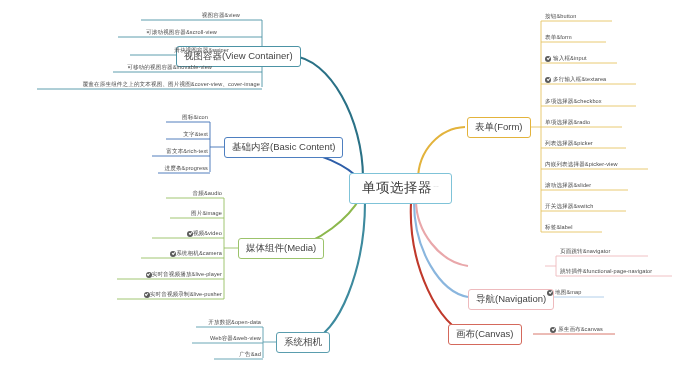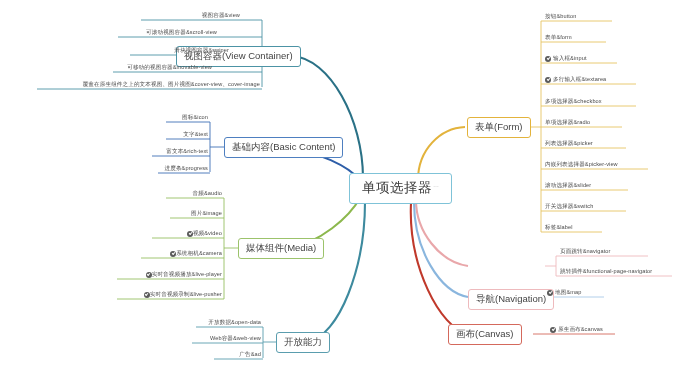--- a/index.html
+++ b/index.html
@@ -180,21 +180,21 @@
 
   <div class="node branch" style="left:224px;top:137px;border-color:#4e7fc0;">
     <span>基础内容(Basic Content)</span>
   </div>
 
   <div class="node branch" style="left:238px;top:238px;border-color:#9cc36b;">
     <span>媒体组件(Media)</span>
   </div>
 
   <div class="node branch" style="left:276px;top:332px;border-color:#5a9dae;">
-    <span>开放能力</span>
+    <span>系统相机</span>
   </div>
 
   <div class="node branch" style="left:467px;top:117px;border-color:#e3b33c;">
     <span>表单(Form)</span>
   </div>
 
   <div class="node branch" style="left:468px;top:264px;border-color:#eebabd;margin-top:25px;">
     <span>导航(Navigation)</span>
   </div>
 

